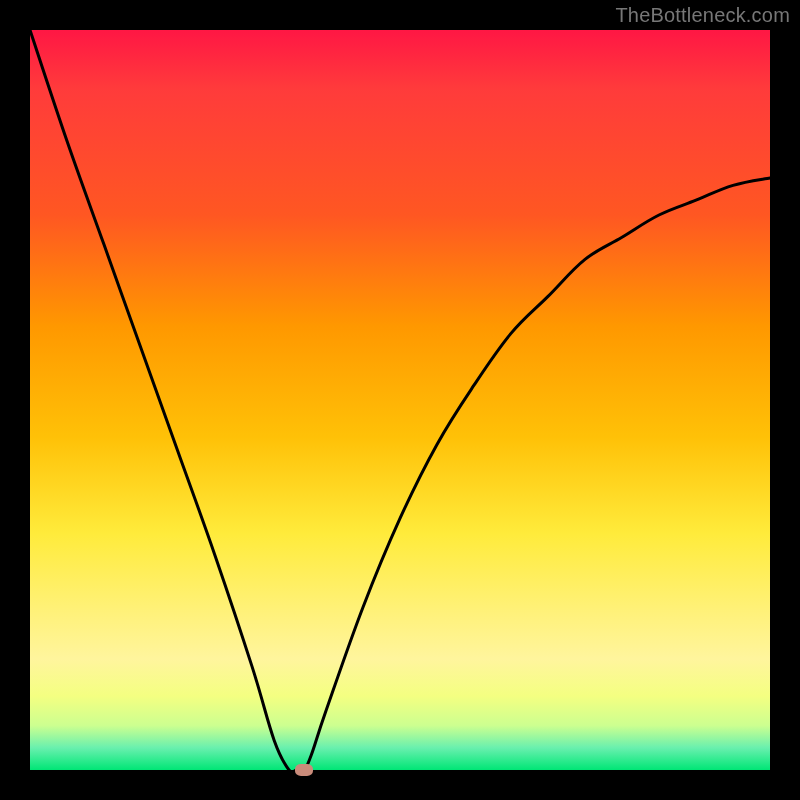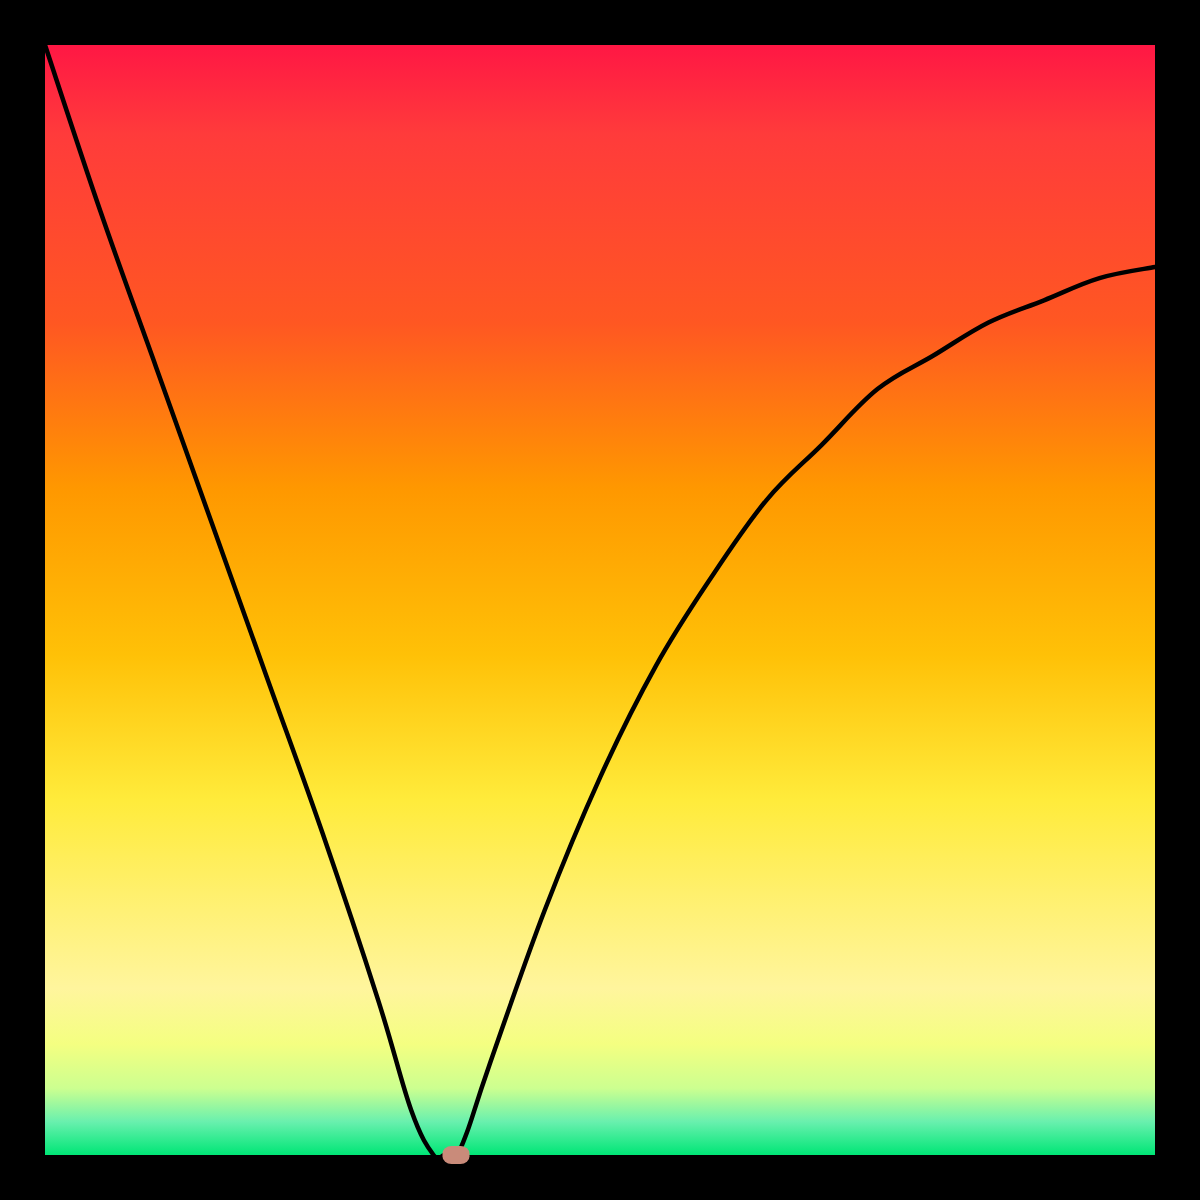--- a/index.html
+++ b/index.html
@@ -70,20 +70,21 @@
     height: 12px;
     border-radius: 6px / 5px;
     background: #c98b7a;
     transform: translate(-50%, -50%);
   }
 </style>
 </head>
 <body>
 
 <div class="frame">
+  <div class="watermark">TheBottleneck.com</div>
 
   <div class="plot-area">
     <svg class="curve" viewBox="0 0 740 740" preserveAspectRatio="none">
       <path id="curve-path" class="curve-path" d="M 0 0 C 6.66 19.98, 23.68 72.372, 37 111 C 50.32 149.628, 60.68 177.30400000000003, 74 214.60000000000002 C 87.32 251.89600000000002, 97.68 280.90400000000005, 111 318.20000000000005 C 124.32 355.49600000000004, 134.68 384.504, 148 421.8 C 161.32 459.096, 171.68 486.772, 185 525.4 C 198.32 564.028, 211.344 603.1, 222 636.4 C 232.656 669.6999999999999, 237.54000000000002 691.752, 244.20000000000002 710.4 C 250.86 729.048, 255.00400000000002 734.672, 259 740 C 262.996 745.328, 263.736 740, 266.4 740 C 269.06399999999996 740, 271.136 742.664, 273.8 740 C 276.464 737.336, 277.204 735.8560000000001, 281.2 725.2 C 285.19599999999997 714.544, 286.676 707.4399999999999, 296 680.8 C 305.324 654.16, 319.68 611.832, 333 577.2 C 346.32 542.5680000000001, 356.68 517.704, 370 488.4 C 383.32 459.09599999999995, 393.68000000000006 438.376, 407.00000000000006 414.4 C 420.32000000000005 390.424, 430.68 375.17999999999995, 444 355.2 C 457.32 335.22, 467.68 319.384, 481 303.40000000000003 C 494.32 287.41600000000005, 504.68 279.71999999999997, 518 266.4 C 531.32 253.07999999999998, 541.68 240.056, 555 229.40000000000003 C 568.32 218.74400000000006, 578.68 215.19200000000006, 592 207.20000000000005 C 605.32 199.20800000000003, 615.68 191.66000000000003, 629 185 C 642.32 178.33999999999997, 652.68 175.52799999999993, 666 170.19999999999993 C 679.32 164.87199999999993, 689.68 159.39599999999996, 703 155.39999999999998 C 716.32 151.404, 733.34 149.332, 740 148"></path>
     </svg>
     <div id="marker" class="marker" style="left: 273.8px; top: 740px; background: rgb(201, 139, 122);"></div>
   </div>
 </div>
 
 </body></html>

